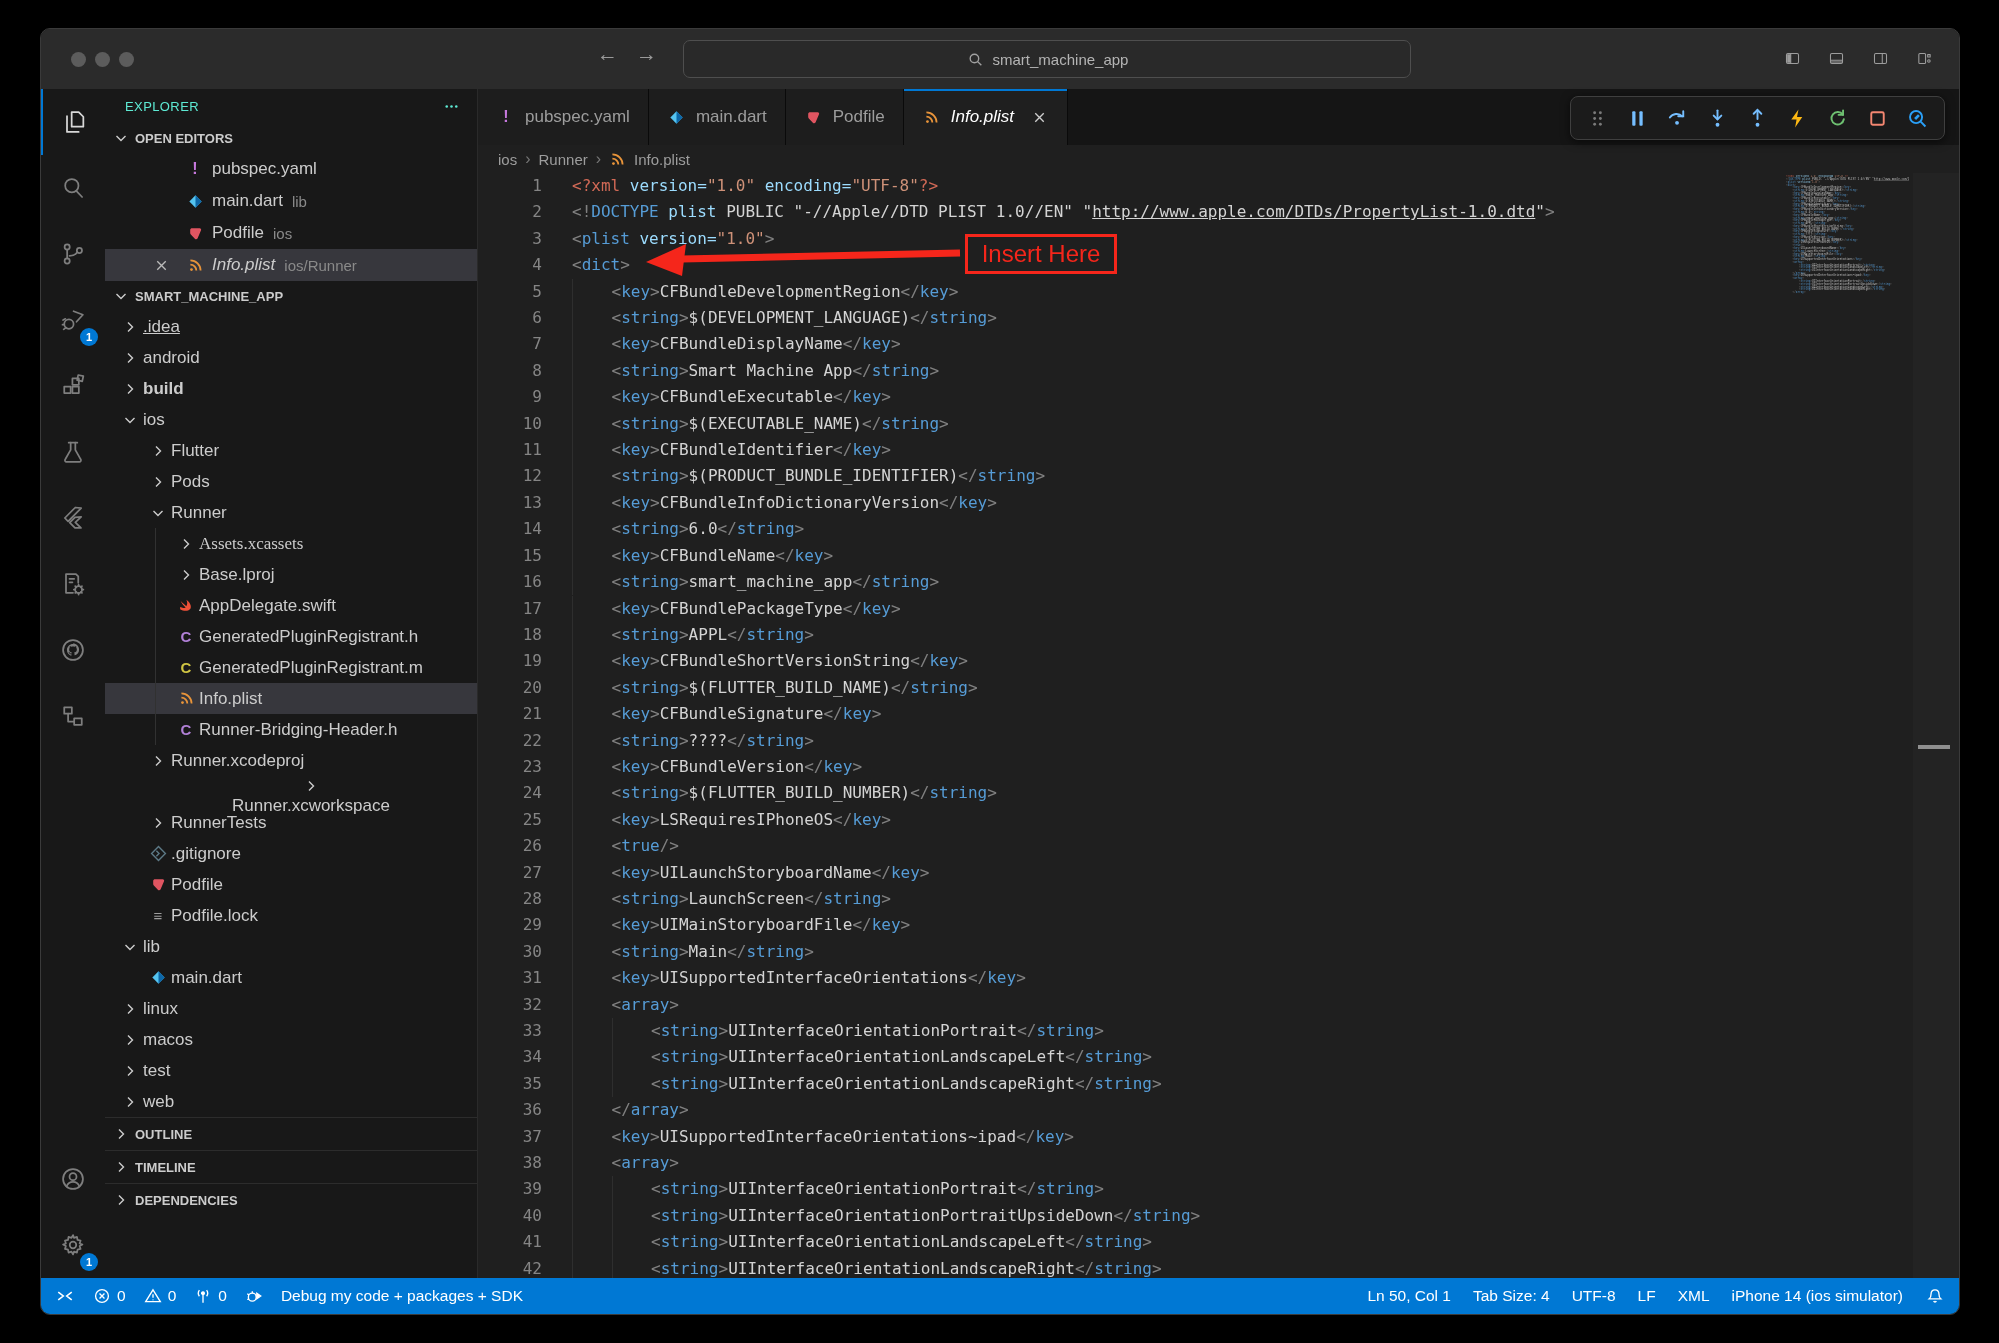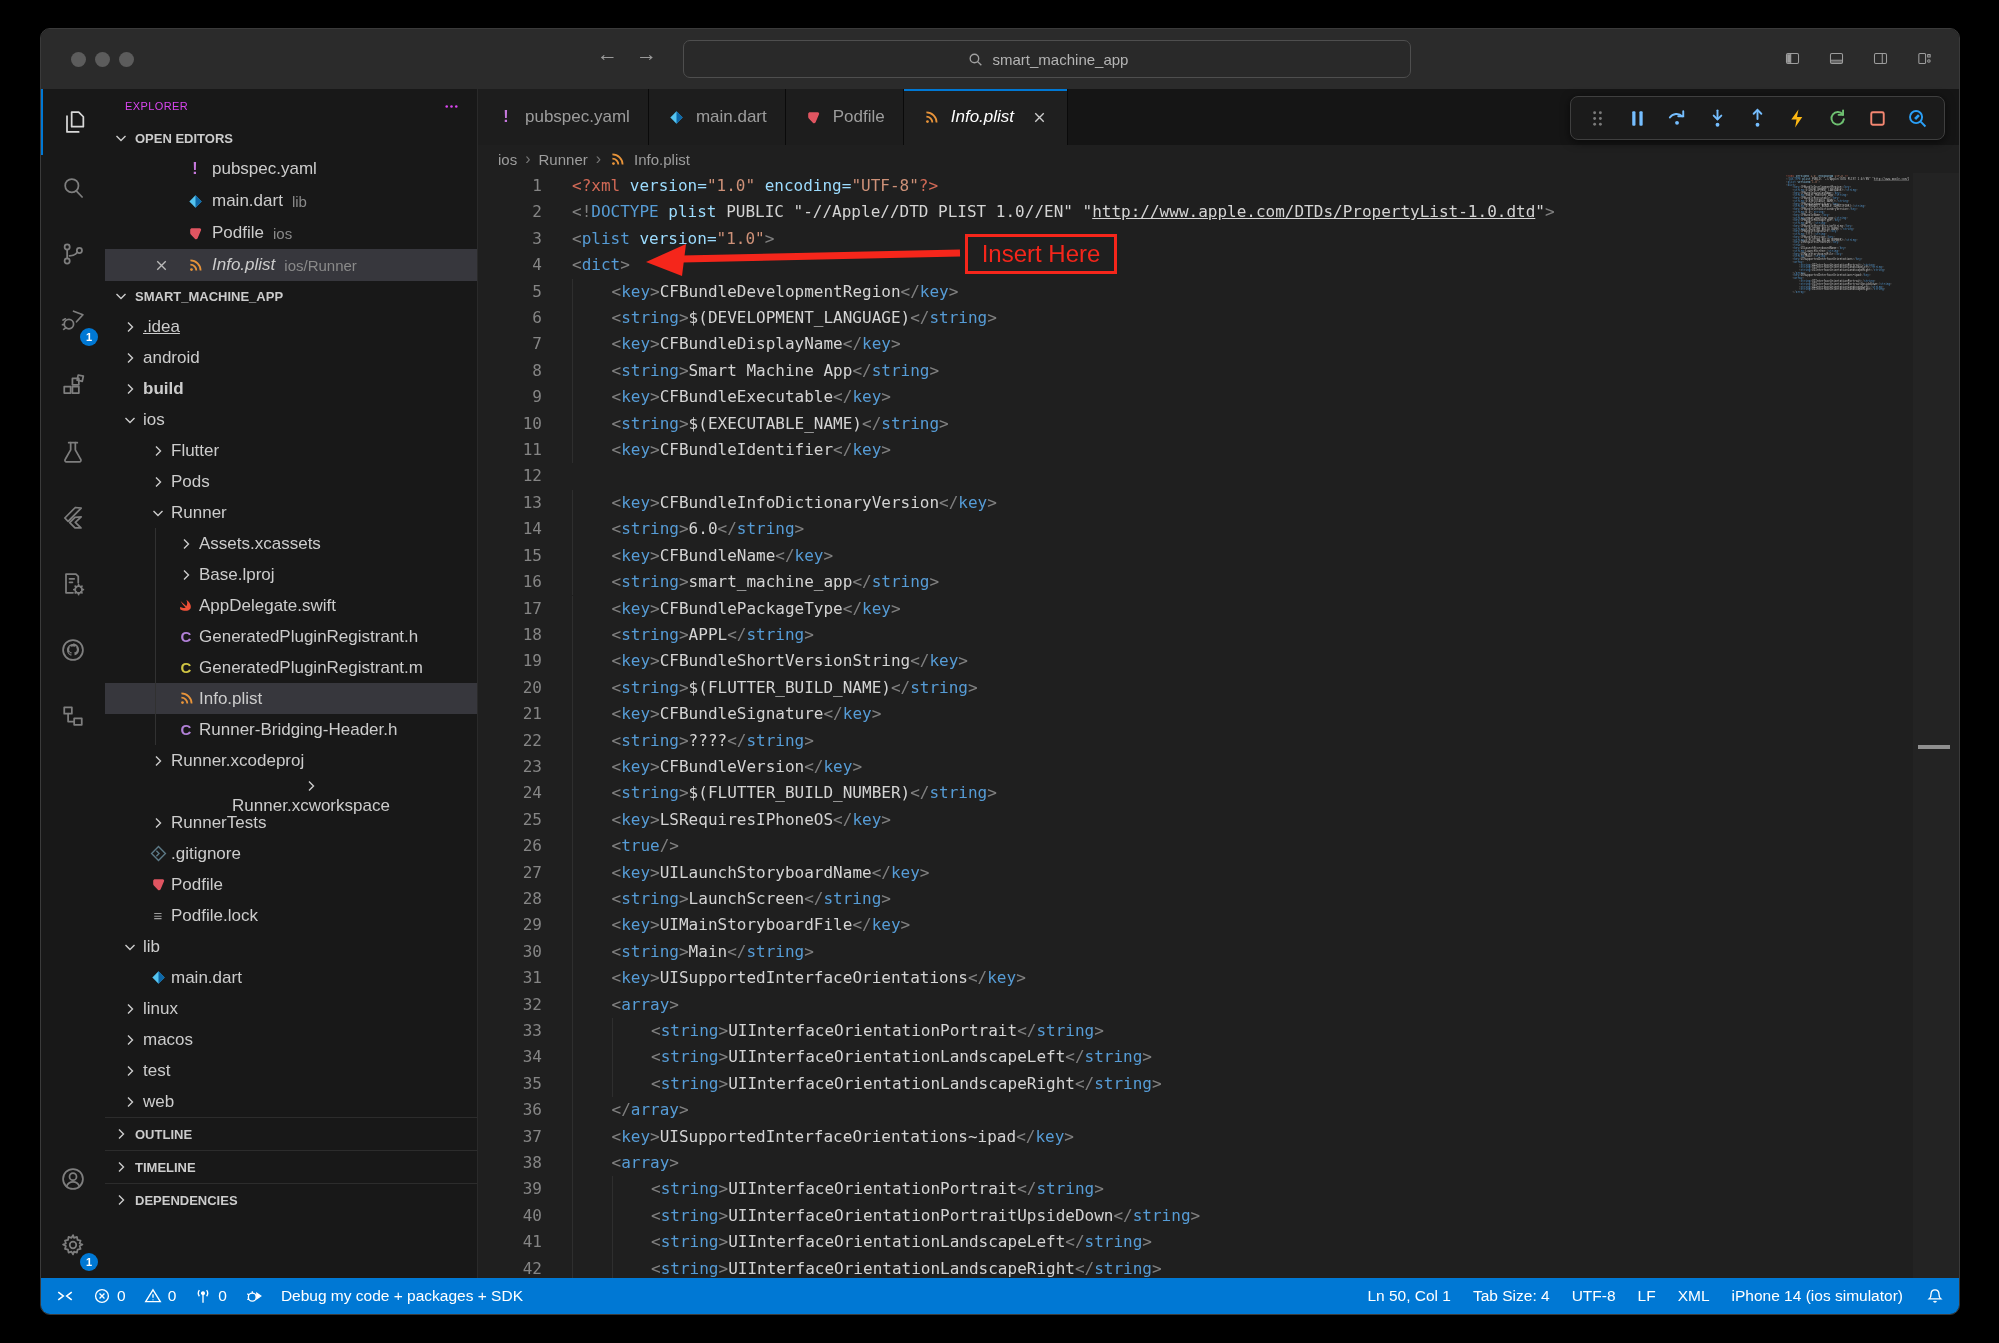--- a/index.html
+++ b/index.html
@@ -23,22 +23,22 @@
   .acell{position:relative;width:64px;height:66px;display:flex;align-items:center;justify-content:center;
     color:#7e7e7e;box-sizing:border-box;}
   .acell svg{width:28px;height:28px;}
   .acell.active{color:#d7d7d7;border-left:2px solid #0078d4;}
   .abadge{position:absolute;right:7px;bottom:7px;min-width:18px;height:18px;border-radius:9px;background:#0078d4;
     color:#fff;font-size:11px;display:flex;align-items:center;justify-content:center;font-weight:bold;}
   .aspacer{flex:1;}
   
   .sidebar{width:372px;background:#181818;border-right:1px solid #2a2a2a;flex:none;display:flex;
     flex-direction:column;color:#cccccc;overflow:hidden;}
-  .sb-header{height:34px;display:flex;align-items:center;padding:0 16px 0 20px;font-size:11px;
-    letter-spacing:.4px;color:#d946ef;text-align:center;}
+  .sb-header{height:34px;display:flex;align-items:center;padding:0 16px 0 20px;font-size:13px;
+    letter-spacing:.4px;color:#5eead4;text-align:center;}
   .sb-header .sp{flex:1;}
   .sec-header{height:30px;display:flex;align-items:center;gap:4px;padding-left:6px;font-size:13px;
     font-weight:bold;color:#cccccc;flex:none;}
   .sec-header.bordered{border-top:1px solid #2c2c2c;height:33px;box-sizing:border-box;}
   .oe-row{height:32px;display:flex;align-items:center;font-size:17px;color:#cccccc;padding-left:46px;}
   .oe-row .slot{width:34px;flex:none;display:flex;align-items:center;}
   .oe-row.sel{background:#37373d;}
   .detail{color:#8a8a8a;font-size:15px;margin-left:9px;}
   .it{font-style:italic;}
   .trow{position:relative;height:31px;display:flex;align-items:center;font-size:17px;color:#cccccc;flex:none;}
@@ -373,21 +373,21 @@
           <div class="trow" style="padding-left: 40px;">
             <span class="tslot">
               <span class="fic chev">
                 <svg viewBox="0 0 16 16" fill="none" stroke="currentColor" stroke-width="1.4">
                   <path d="M3.5 6L8 10.5 12.5 6"></path>
                 </svg>
               </span>
             </span>
             <span>Runner</span>
           </div>
-          <div class="trow" style="padding-left: 68px;">
+          <div class="trow" style="padding-left: 68px; font-family: Liberation Serif, serif;">
             <span class="guide"></span>
             <span class="tslot">
               <span class="fic chev">
                 <svg viewBox="0 0 16 16" fill="none" stroke="currentColor" stroke-width="1.4">
                   <path d="M6 3.5L10.5 8 6 12.5"></path>
                 </svg>
               </span>
             </span>
             <span>Assets.xcassets</span>
           </div>
@@ -725,21 +725,21 @@
             <div class="cl"><span class="ln">2</span><span class="lc"><span class="p">&lt;!</span><span class="t">DOCTYPE</span><span class="a"> plist</span><span class="x"> PUBLIC </span><span class="x">"-//Apple//DTD PLIST 1.0//EN" "</span><span class="u">http://www.apple.com/DTDs/PropertyList-1.0.dtd</span><span class="x">"</span><span class="p">&gt;</span></span></div>
             <div class="cl"><span class="ln">3</span><span class="lc"><span class="p">&lt;</span><span class="t">plist</span><span class="a"> version=</span><span class="s">"1.0"</span><span class="p">&gt;</span></span></div>
             <div class="cl"><span class="ln">4</span><span class="lc"><span class="p">&lt;</span><span class="t">dict</span><span class="p">&gt;</span></span></div>
             <div class="cl"><span class="ln">5</span><span class="lc"><span class="g"></span><span class="p">&lt;</span><span class="t">key</span><span class="p">&gt;</span><span class="x">CFBundleDevelopmentRegion</span><span class="p">&lt;/</span><span class="t">key</span><span class="p">&gt;</span></span></div>
             <div class="cl"><span class="ln">6</span><span class="lc"><span class="g"></span><span class="p">&lt;</span><span class="t">string</span><span class="p">&gt;</span><span class="x">$(DEVELOPMENT_LANGUAGE)</span><span class="p">&lt;/</span><span class="t">string</span><span class="p">&gt;</span></span></div>
             <div class="cl"><span class="ln">7</span><span class="lc"><span class="g"></span><span class="p">&lt;</span><span class="t">key</span><span class="p">&gt;</span><span class="x">CFBundleDisplayName</span><span class="p">&lt;/</span><span class="t">key</span><span class="p">&gt;</span></span></div>
             <div class="cl"><span class="ln">8</span><span class="lc"><span class="g"></span><span class="p">&lt;</span><span class="t">string</span><span class="p">&gt;</span><span class="x">Smart Machine App</span><span class="p">&lt;/</span><span class="t">string</span><span class="p">&gt;</span></span></div>
             <div class="cl"><span class="ln">9</span><span class="lc"><span class="g"></span><span class="p">&lt;</span><span class="t">key</span><span class="p">&gt;</span><span class="x">CFBundleExecutable</span><span class="p">&lt;/</span><span class="t">key</span><span class="p">&gt;</span></span></div>
             <div class="cl"><span class="ln">10</span><span class="lc"><span class="g"></span><span class="p">&lt;</span><span class="t">string</span><span class="p">&gt;</span><span class="x">$(EXECUTABLE_NAME)</span><span class="p">&lt;/</span><span class="t">string</span><span class="p">&gt;</span></span></div>
             <div class="cl"><span class="ln">11</span><span class="lc"><span class="g"></span><span class="p">&lt;</span><span class="t">key</span><span class="p">&gt;</span><span class="x">CFBundleIdentifier</span><span class="p">&lt;/</span><span class="t">key</span><span class="p">&gt;</span></span></div>
-            <div class="cl"><span class="ln">12</span></div>
+            <div class="cl"><span class="ln">12</span><span class="lc"><span class="g"></span><span class="p">&lt;</span><span class="t">string</span><span class="p">&gt;</span><span class="x">$(PRODUCT_BUNDLE_IDENTIFIER)</span><span class="p">&lt;/</span><span class="t">string</span><span class="p">&gt;</span></span></div>
             <div class="cl"><span class="ln">13</span><span class="lc"><span class="g"></span><span class="p">&lt;</span><span class="t">key</span><span class="p">&gt;</span><span class="x">CFBundleInfoDictionaryVersion</span><span class="p">&lt;/</span><span class="t">key</span><span class="p">&gt;</span></span></div>
             <div class="cl"><span class="ln">14</span><span class="lc"><span class="g"></span><span class="p">&lt;</span><span class="t">string</span><span class="p">&gt;</span><span class="x">6.0</span><span class="p">&lt;/</span><span class="t">string</span><span class="p">&gt;</span></span></div>
             <div class="cl"><span class="ln">15</span><span class="lc"><span class="g"></span><span class="p">&lt;</span><span class="t">key</span><span class="p">&gt;</span><span class="x">CFBundleName</span><span class="p">&lt;/</span><span class="t">key</span><span class="p">&gt;</span></span></div>
             <div class="cl"><span class="ln">16</span><span class="lc"><span class="g"></span><span class="p">&lt;</span><span class="t">string</span><span class="p">&gt;</span><span class="x">smart_machine_app</span><span class="p">&lt;/</span><span class="t">string</span><span class="p">&gt;</span></span></div>
             <div class="cl"><span class="ln">17</span><span class="lc"><span class="g"></span><span class="p">&lt;</span><span class="t">key</span><span class="p">&gt;</span><span class="x">CFBundlePackageType</span><span class="p">&lt;/</span><span class="t">key</span><span class="p">&gt;</span></span></div>
             <div class="cl"><span class="ln">18</span><span class="lc"><span class="g"></span><span class="p">&lt;</span><span class="t">string</span><span class="p">&gt;</span><span class="x">APPL</span><span class="p">&lt;/</span><span class="t">string</span><span class="p">&gt;</span></span></div>
             <div class="cl"><span class="ln">19</span><span class="lc"><span class="g"></span><span class="p">&lt;</span><span class="t">key</span><span class="p">&gt;</span><span class="x">CFBundleShortVersionString</span><span class="p">&lt;/</span><span class="t">key</span><span class="p">&gt;</span></span></div>
             <div class="cl"><span class="ln">20</span><span class="lc"><span class="g"></span><span class="p">&lt;</span><span class="t">string</span><span class="p">&gt;</span><span class="x">$(FLUTTER_BUILD_NAME)</span><span class="p">&lt;/</span><span class="t">string</span><span class="p">&gt;</span></span></div>
             <div class="cl"><span class="ln">21</span><span class="lc"><span class="g"></span><span class="p">&lt;</span><span class="t">key</span><span class="p">&gt;</span><span class="x">CFBundleSignature</span><span class="p">&lt;/</span><span class="t">key</span><span class="p">&gt;</span></span></div>
             <div class="cl"><span class="ln">22</span><span class="lc"><span class="g"></span><span class="p">&lt;</span><span class="t">string</span><span class="p">&gt;</span><span class="x">????</span><span class="p">&lt;/</span><span class="t">string</span><span class="p">&gt;</span></span></div>

